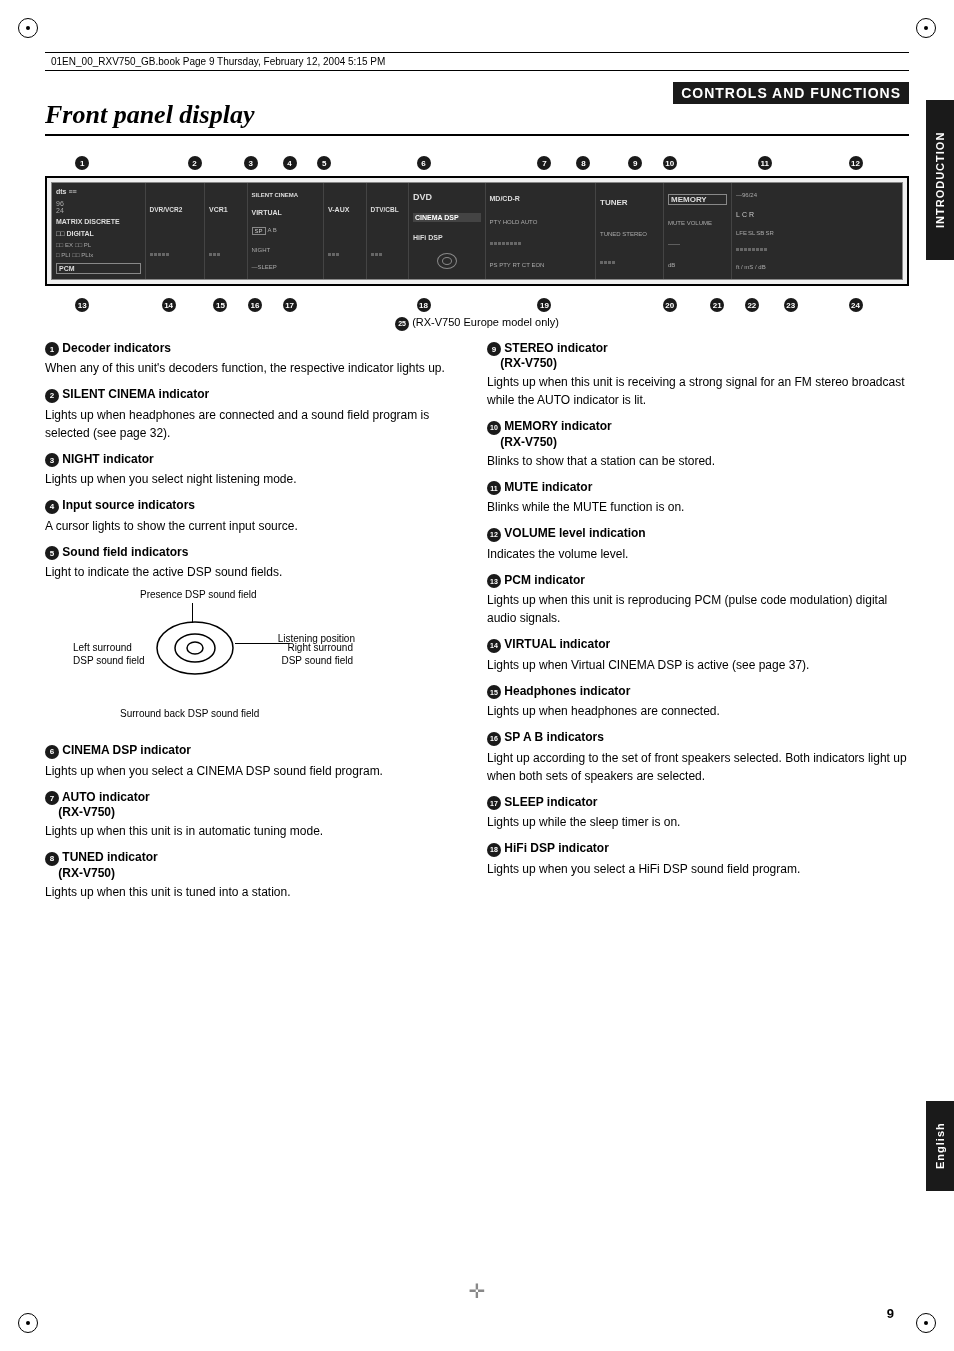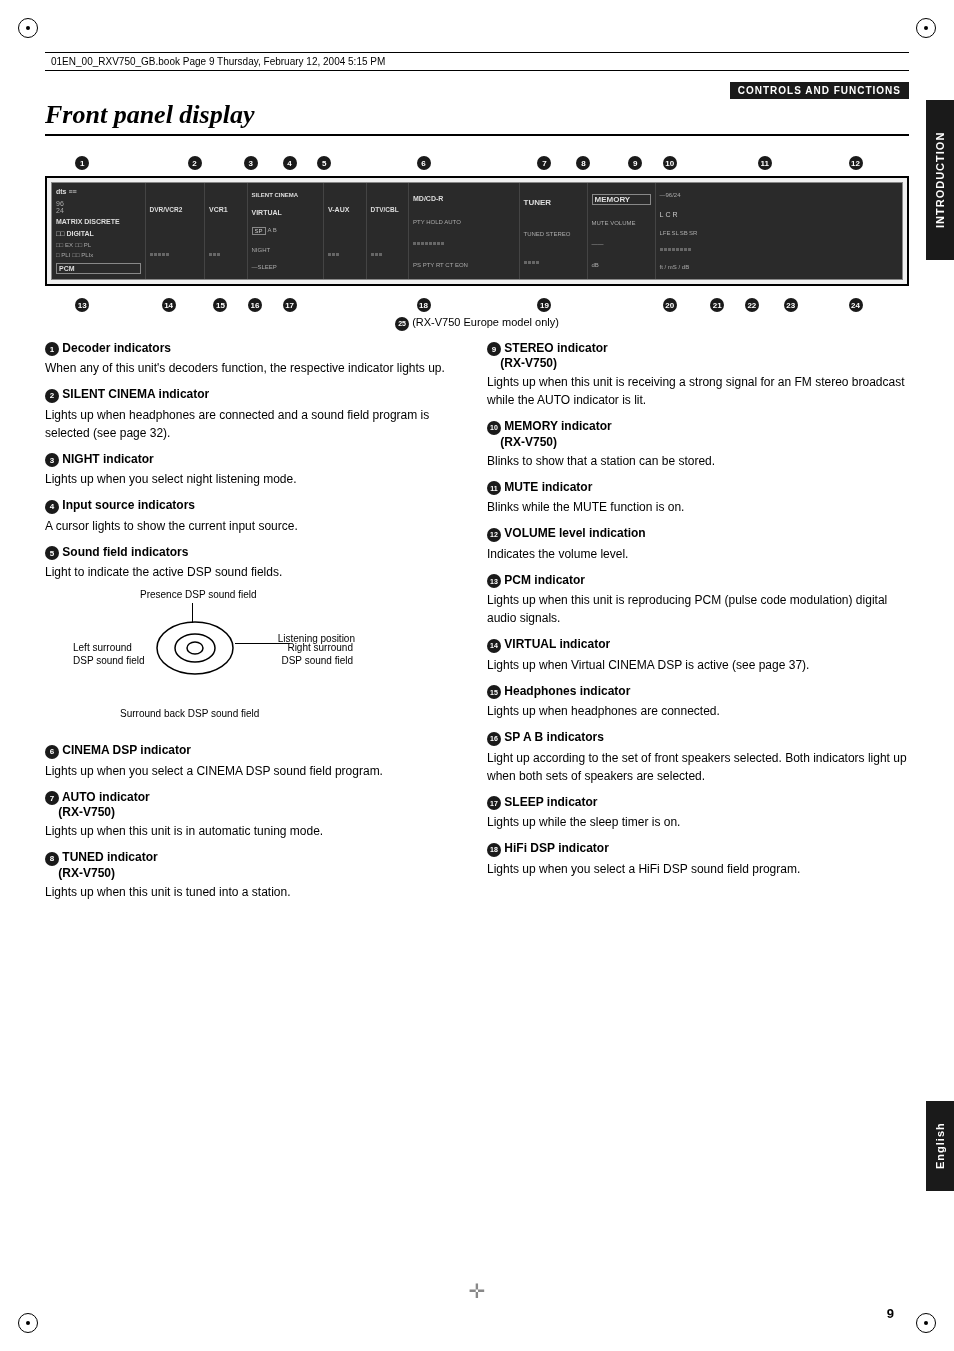--- a/index.html
+++ b/index.html
@@ -90,21 +90,21 @@
       color: #000;
     }
 
     
     .controls-header {
       position: absolute;
       top: 82px;
       right: 45px;
       background: #1a1a1a;
       color: #fff;
-      font-size: 10px;
+      font-size: 14px;
       font-weight: bold;
       padding: 3px 8px;
       letter-spacing: 1px;
     }
 
     
     .main-content {
       position: absolute;
       top: 100px;
       left: 45px;
@@ -357,20 +357,29 @@
 
       <div class="pv-section" style="width:5%;flex-shrink:0;">
         <div class="pv-label" style="font-size:6.5px;">DTV/CBL</div>
         <div class="pv-dots">
           <span class="pv-dot"></span>
             <span class="pv-dot"></span>
           <span class="pv-dot"></span>
         </div>
       </div>
 
+      <div class="pv-section" style="width:9%;flex-shrink:0;">
+        <div class="pv-label" style="font-size:9px;font-weight:bold;">DVD</div>
+        <div style="background:#444;color:#fff;font-size:7px;padding:1px 2px;font-weight:bold;">CINEMA DSP</div>
+        <div class="pv-label" style="font-size:7px;">HiFi DSP</div>
+
+        <div style="width:20px;height:16px;border:1px solid #888;border-radius:50%;display:flex;align-items:center;justify-content:center;margin:1px auto;">
+          <div style="width:10px;height:8px;border:1px solid #888;border-radius:50%;"></div>
+        </div>
+      </div>
 
       <div class="pv-section" style="width:13%;flex-shrink:0;">
         <div class="pv-label" style="font-size:7px;">MD/CD-R</div>
         <div style="font-size:6px;color:#aaa;">PTY HOLD AUTO</div>
         <div class="pv-dots">
           <span class="pv-dot"></span>
             <span class="pv-dot"></span>
             <span class="pv-dot"></span>
           <span class="pv-dot"></span>
             <span class="pv-dot"></span>

